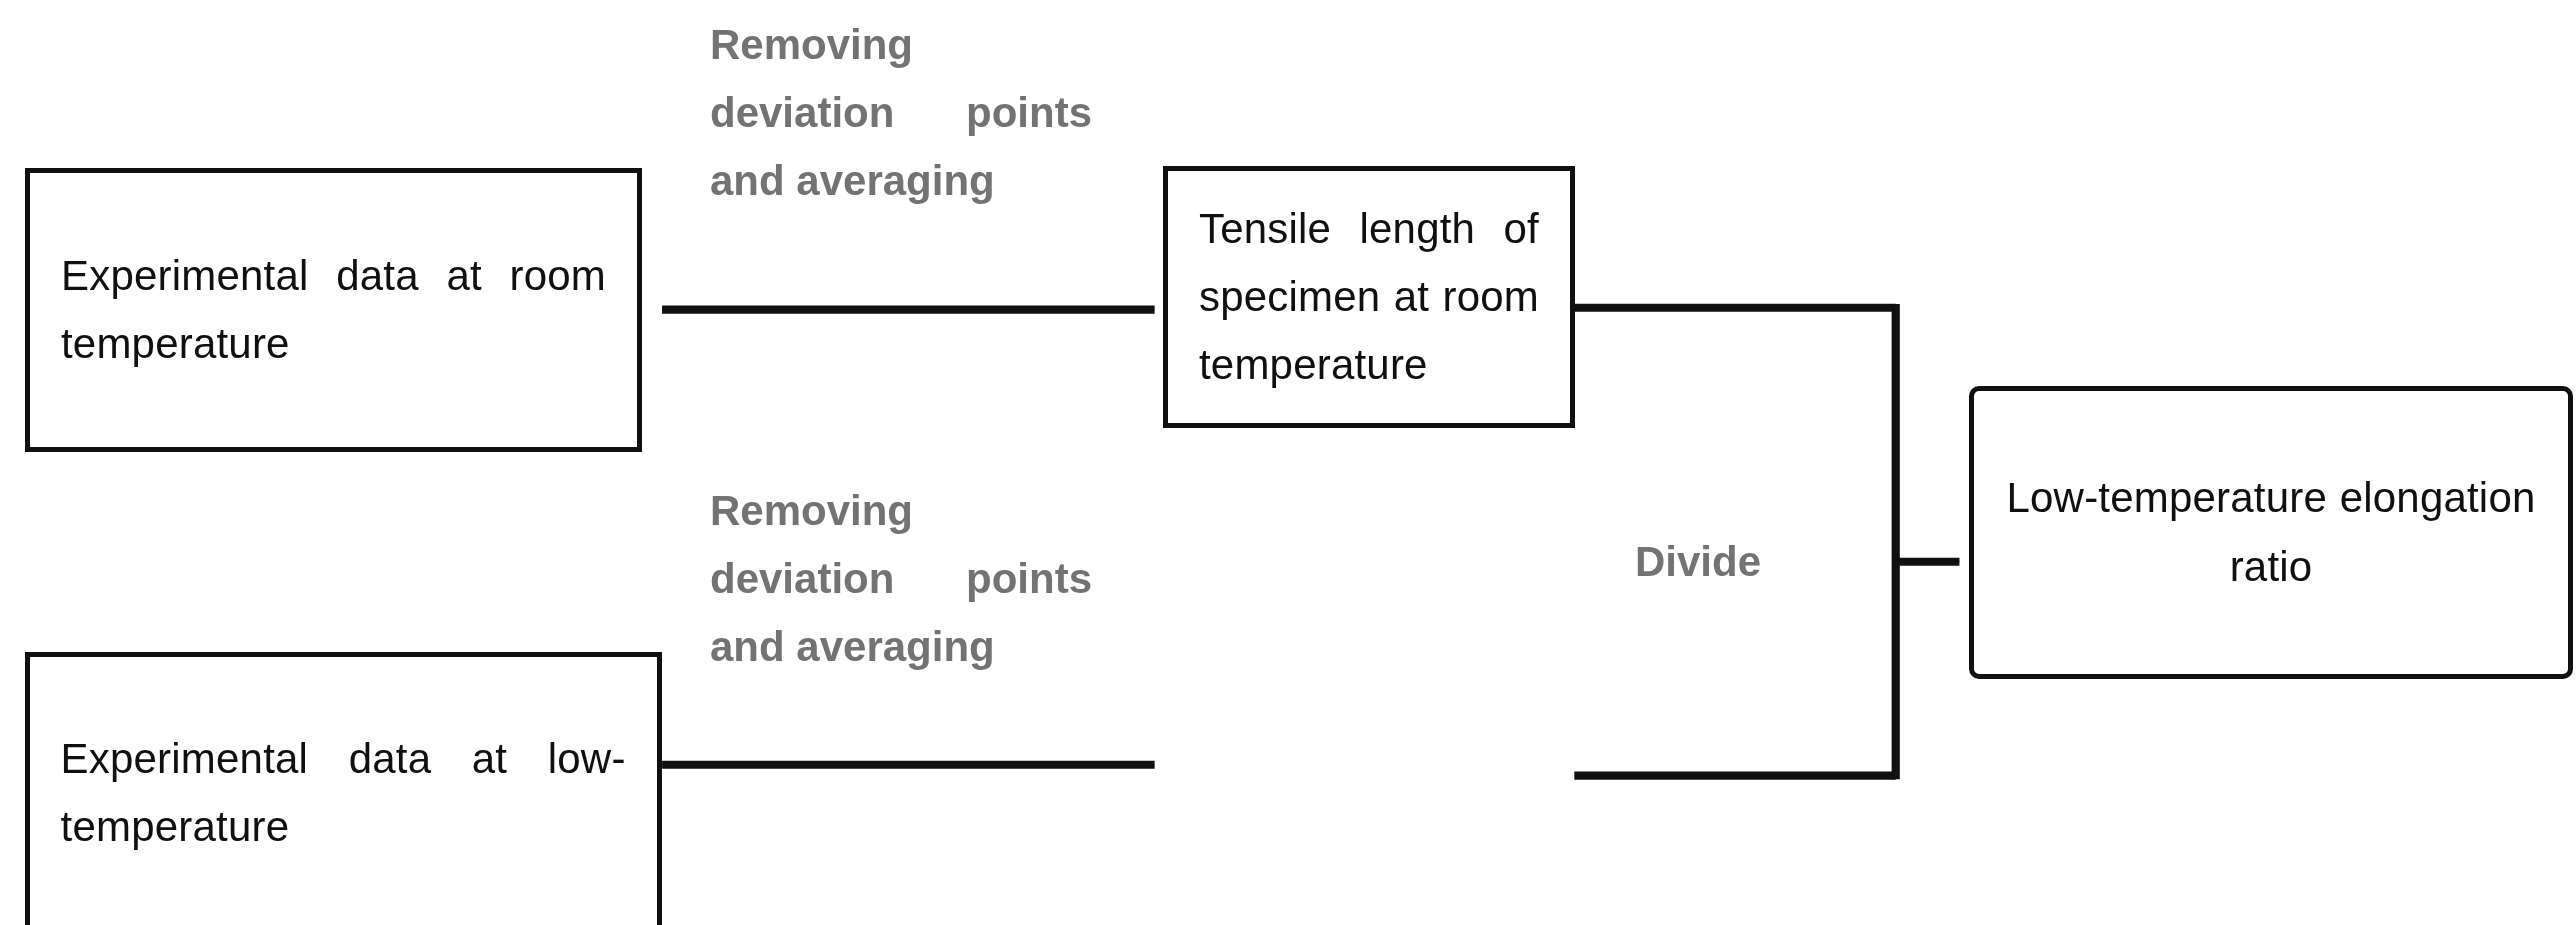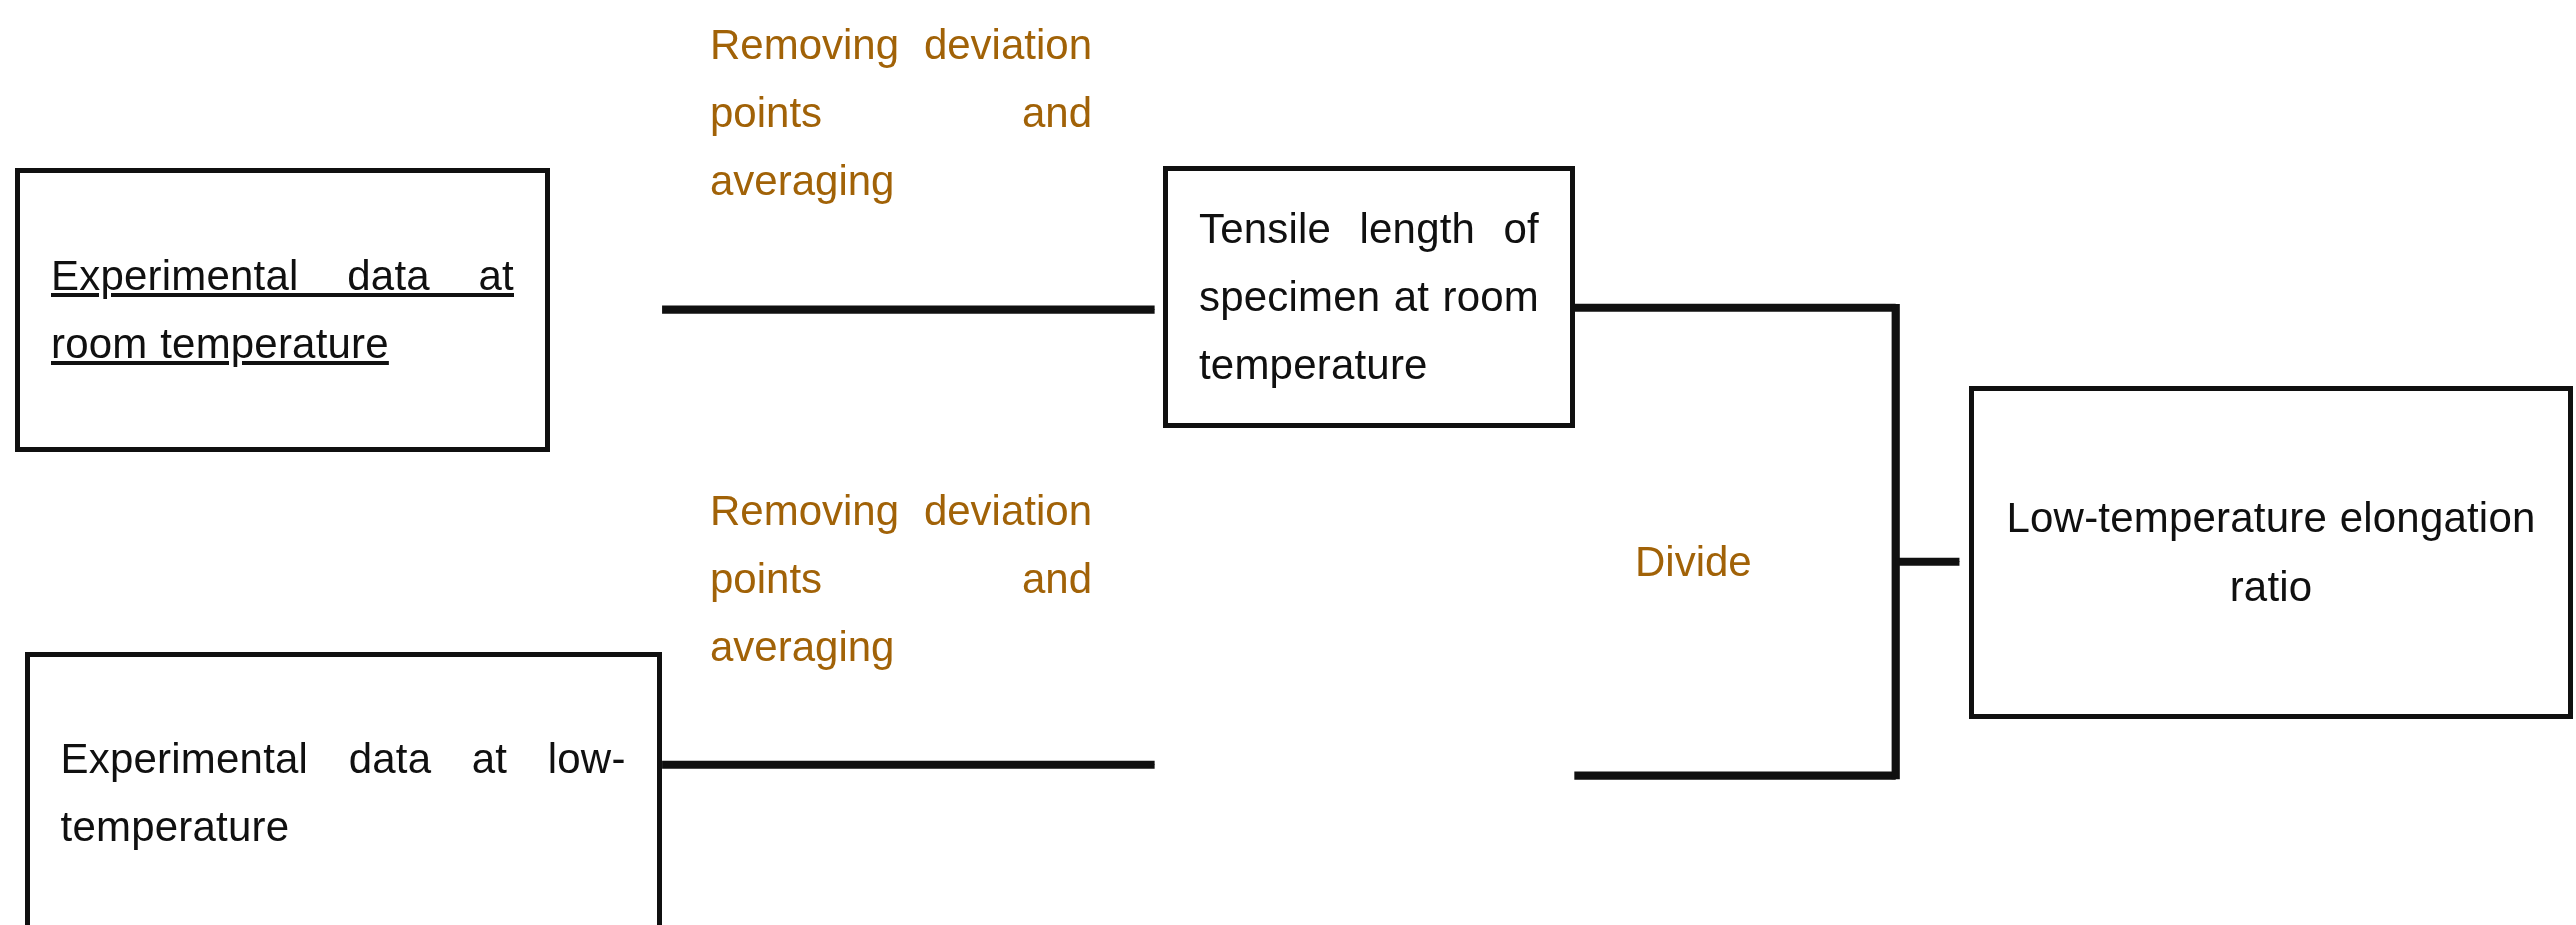--- a/index.html
+++ b/index.html
@@ -41,38 +41,39 @@
     word-spacing: 0.02em;
     color: #101010;
   }
   .node .node-text.centered {
     text-align: center;
     text-align-last: center;
     -moz-text-align-last: center;
   }
 
   
-  #node-exp-room   { left: 15px;  top: 168px; width: 535px; height: 284px; text-decoration: underline; }
+  #node-exp-room   { left: 25px;  top: 168px; width: 617px; height: 284px; }
   #node-exp-low    { left: 24.6px;  top: 624px; width: 637px; height: 282px; margin-top: 28px; }
   
   #node-tensile-room { left: 1163px; top: 166px; width: 412px; height: 262px; }
   #node-tensile-low  { left: 1163px; top: 622px; width: 412px; height: 290px; }
   
-  #node-result     { left: 1969px; top: 386px; width: 604px; height: 333px; }
+  #node-result     { left: 1969px; top: 386px; width: 604px; height: 293px; border-radius: 10px; }
 
   
   .edge-label {
     position: absolute;
     font-size: 42px;
     line-height: 1.62;
-    color: #a16207;
+    color: #737373;
     text-align: justify;
     text-align-last: left;
     -moz-text-align-last: left;
     white-space: normal;
+    font-weight: bold;
   }
   #label-removing-top    { left: 710px; top: 11px;  width: 382px; }
   #label-removing-bottom { left: 710px; top: 477px; width: 382px; }
   #label-divide {
     left: 1635px; top: 528px; width: 237px;
     text-align: center; text-align-last: left;
   }
 
   
   #wires {

